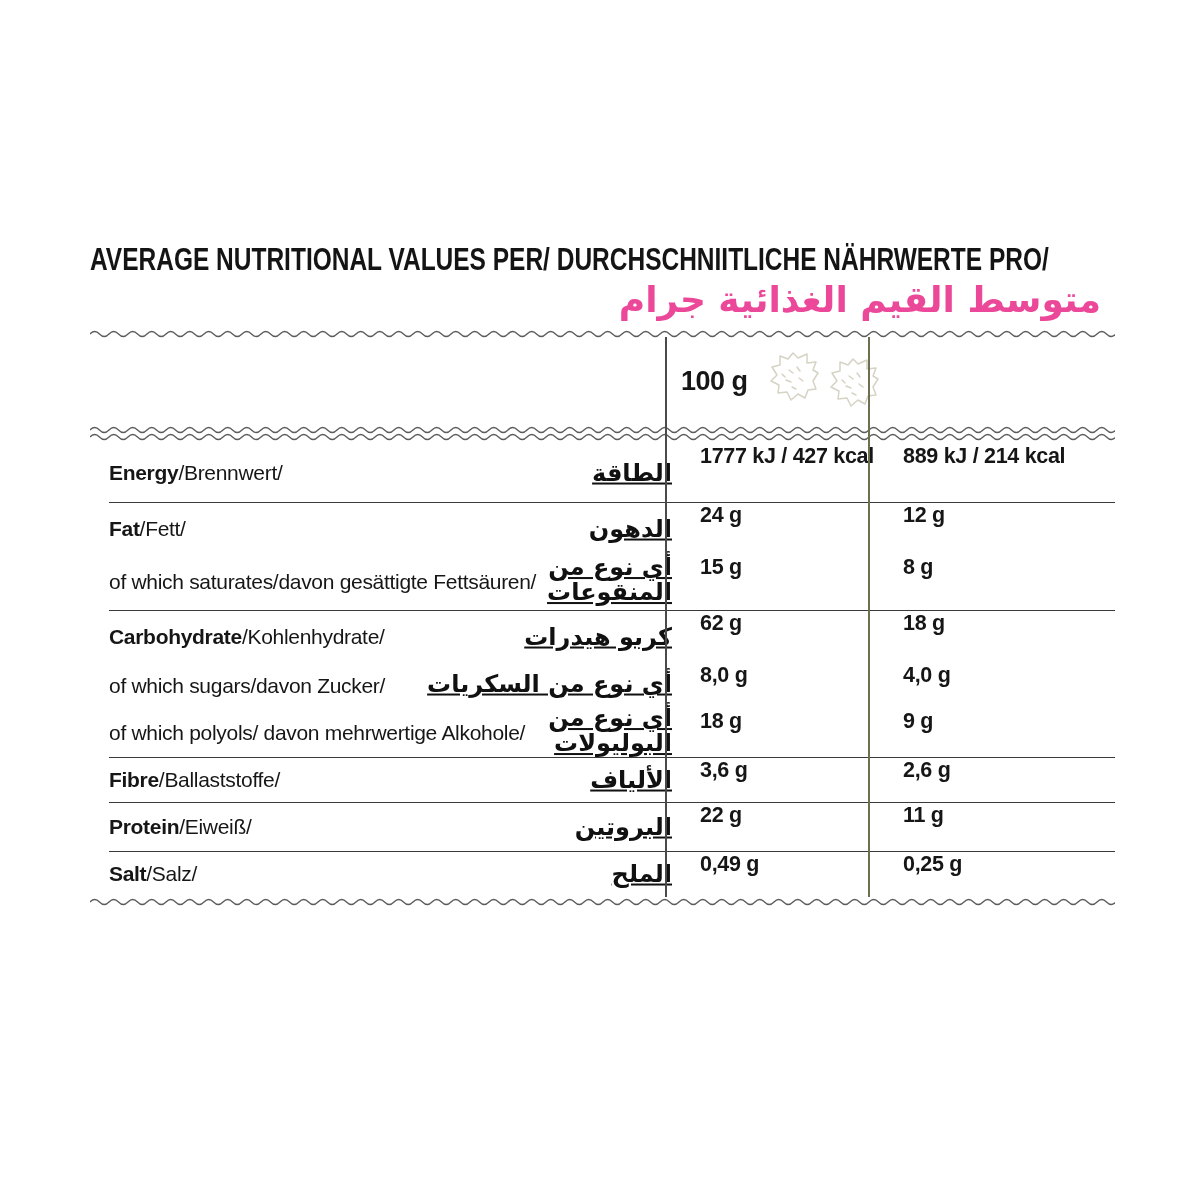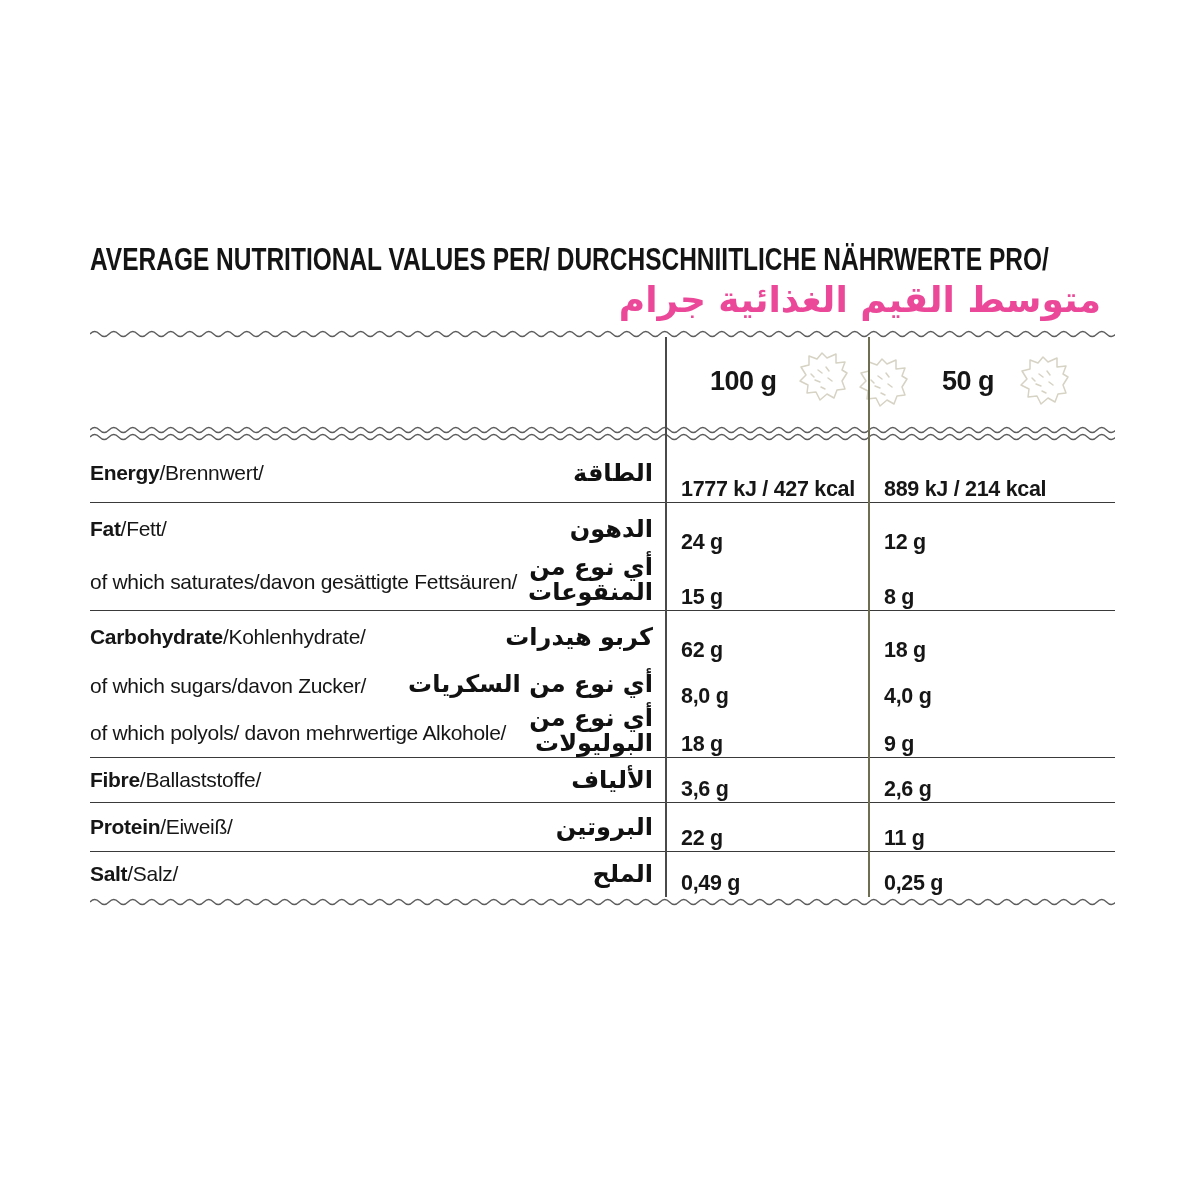--- a/index.html
+++ b/index.html
@@ -17,37 +17,37 @@
   
   .table{position:relative;margin-top:8px;width:1025px;}
   svg.wavy{display:block;}
   .wavepath{stroke:#5c5c5c;stroke-width:1.3;fill:none;}
 
   .vline{position:absolute;top:9px;height:calc(100% - 20px);width:1.6px;}
   .v1{left:575px;background:#4a4a4a;}
   .v2{left:778px;background:#6e6e50;}
 
   .header-row{display:flex;height:84px;align-items:center;}
-  .row{display:flex;align-items:flex-end;}
+  .row{display:flex;align-items:flex-start;margin-left:19px;}
   .bb{border-bottom:1.6px solid #3a3a3a;}
 
   .c1{width:575px;position:relative;height:100%;}
   .c2{width:203px;box-sizing:border-box;padding-left:16px;}
   .c3{flex:1;box-sizing:border-box;padding-left:16px;}
 
-  .header-row .c2,.header-row .c3{display:flex;align-items:center;gap:16px;height:100%;margin-left:29px;}
+  .header-row .c2,.header-row .c3{display:flex;align-items:center;gap:16px;height:100%;}
   .hdr{font-size:27px;font-weight:700;letter-spacing:-0.5px;white-space:nowrap;}
 
   .cell-label{display:flex;align-items:center;}
   .lbl{font-size:21px;letter-spacing:-0.3px;white-space:nowrap;padding-right:4px;}
   .lbl b{font-weight:700;}
   .ar{position:absolute;right:12px;top:50%;transform:translateY(-50%);
       direction:rtl;text-align:right;font-family:"DejaVu Sans",sans-serif;
       font-weight:700;font-size:24px;line-height:1.04;color:#111;}
-  .ar span{display:block;}
+  .ar span{display:block;text-decoration:underline;}
   .ar-up{top:46%;}
 
   .val{font-size:21.5px;font-weight:700;letter-spacing:-0.3px;white-space:nowrap;}
 
   .scribble{flex:none;}
   .scribble path,.scribble polygon{fill:none;stroke:#d6d3c4;stroke-width:1.5;
       stroke-linejoin:round;stroke-linecap:round;}
 
   
   .r0{height:58px}.r1{height:52px}.r2{height:55px}.r3{height:52px}.r4{height:46px}
@@ -72,27 +72,20 @@
         <div class="c1"></div>
         <div class="c2">
           <span class="hdr">100 g</span>
           <svg class="scribble" width="124" height="62" viewBox="0 0 124 62">
             <polygon points="54,22 49,30 52,38 44,39 41,47 34,43 27,49 23,41 14,42 15,34 7,30 13,24 8,16 16,14 16,5 24,8 29,2 34,7 43,3 43,12 52,11 49,19"></polygon>
             <path d="M25 19 l4 3 M33 16 l3 4 M22 29 l5 2 M35 27 l4 3 M28 36 l4 2 M18 23 l3 3"></path>
             <polygon points="114,28 109,36 112,44 104,45 101,53 94,49 87,55 83,47 74,48 75,40 67,36 73,30 68,22 76,20 76,11 84,14 89,8 94,13 103,9 103,18 112,17 109,25"></polygon>
             <path d="M85 25 l4 3 M93 22 l3 4 M82 35 l5 2 M95 33 l4 3 M88 42 l4 2 M78 29 l3 3"></path>
           </svg>
         </div>
-        <div class="c3">
-          <span class="hdr">50 g</span>
-          <svg class="scribble" width="70" height="62" viewBox="0 0 70 62">
-            <polygon points="58,26 53,34 56,42 48,43 45,51 38,47 31,53 27,45 18,46 19,38 11,34 17,28 12,20 20,18 20,9 28,12 33,6 38,11 47,7 47,16 56,15 53,23"></polygon>
-            <path d="M29 23 l4 3 M37 20 l3 4 M26 33 l5 2 M39 31 l4 3 M32 40 l4 2 M22 27 l3 3"></path>
-          </svg>
-        </div>
       </div>
 
       <svg class="wavy" width="1025" height="20" viewBox="0 0 1025 20">
         <path class="wavepath" d="M0 6 q4.75 -5 9.5 0 t9.5 0 t9.5 0 t9.5 0 t9.5 0 t9.5 0 t9.5 0 t9.5 0 t9.5 0 t9.5 0 t9.5 0 t9.5 0 t9.5 0 t9.5 0 t9.5 0 t9.5 0 t9.5 0 t9.5 0 t9.5 0 t9.5 0 t9.5 0 t9.5 0 t9.5 0 t9.5 0 t9.5 0 t9.5 0 t9.5 0 t9.5 0 t9.5 0 t9.5 0 t9.5 0 t9.5 0 t9.5 0 t9.5 0 t9.5 0 t9.5 0 t9.5 0 t9.5 0 t9.5 0 t9.5 0 t9.5 0 t9.5 0 t9.5 0 t9.5 0 t9.5 0 t9.5 0 t9.5 0 t9.5 0 t9.5 0 t9.5 0 t9.5 0 t9.5 0 t9.5 0 t9.5 0 t9.5 0 t9.5 0 t9.5 0 t9.5 0 t9.5 0 t9.5 0 t9.5 0 t9.5 0 t9.5 0 t9.5 0 t9.5 0 t9.5 0 t9.5 0 t9.5 0 t9.5 0 t9.5 0 t9.5 0 t9.5 0 t9.5 0 t9.5 0 t9.5 0 t9.5 0 t9.5 0 t9.5 0 t9.5 0 t9.5 0 t9.5 0 t9.5 0 t9.5 0 t9.5 0 t9.5 0 t9.5 0 t9.5 0 t9.5 0 t9.5 0 t9.5 0 t9.5 0 t9.5 0 t9.5 0 t9.5 0 t9.5 0 t9.5 0 t9.5 0 t9.5 0 t9.5 0 t9.5 0 t9.5 0 t9.5 0 t9.5 0 t9.5 0 t9.5 0 t9.5 0 t9.5 0 t9.5 0 t9.5 0"></path>
         <g transform="translate(0,7)">
             <path class="wavepath" d="M0 6 q4.75 -5 9.5 0 t9.5 0 t9.5 0 t9.5 0 t9.5 0 t9.5 0 t9.5 0 t9.5 0 t9.5 0 t9.5 0 t9.5 0 t9.5 0 t9.5 0 t9.5 0 t9.5 0 t9.5 0 t9.5 0 t9.5 0 t9.5 0 t9.5 0 t9.5 0 t9.5 0 t9.5 0 t9.5 0 t9.5 0 t9.5 0 t9.5 0 t9.5 0 t9.5 0 t9.5 0 t9.5 0 t9.5 0 t9.5 0 t9.5 0 t9.5 0 t9.5 0 t9.5 0 t9.5 0 t9.5 0 t9.5 0 t9.5 0 t9.5 0 t9.5 0 t9.5 0 t9.5 0 t9.5 0 t9.5 0 t9.5 0 t9.5 0 t9.5 0 t9.5 0 t9.5 0 t9.5 0 t9.5 0 t9.5 0 t9.5 0 t9.5 0 t9.5 0 t9.5 0 t9.5 0 t9.5 0 t9.5 0 t9.5 0 t9.5 0 t9.5 0 t9.5 0 t9.5 0 t9.5 0 t9.5 0 t9.5 0 t9.5 0 t9.5 0 t9.5 0 t9.5 0 t9.5 0 t9.5 0 t9.5 0 t9.5 0 t9.5 0 t9.5 0 t9.5 0 t9.5 0 t9.5 0 t9.5 0 t9.5 0 t9.5 0 t9.5 0 t9.5 0 t9.5 0 t9.5 0 t9.5 0 t9.5 0 t9.5 0 t9.5 0 t9.5 0 t9.5 0 t9.5 0 t9.5 0 t9.5 0 t9.5 0 t9.5 0 t9.5 0 t9.5 0 t9.5 0 t9.5 0 t9.5 0 t9.5 0 t9.5 0 t9.5 0"></path>
           </g>
       </svg>
 
       <div class="row r0 bb">

